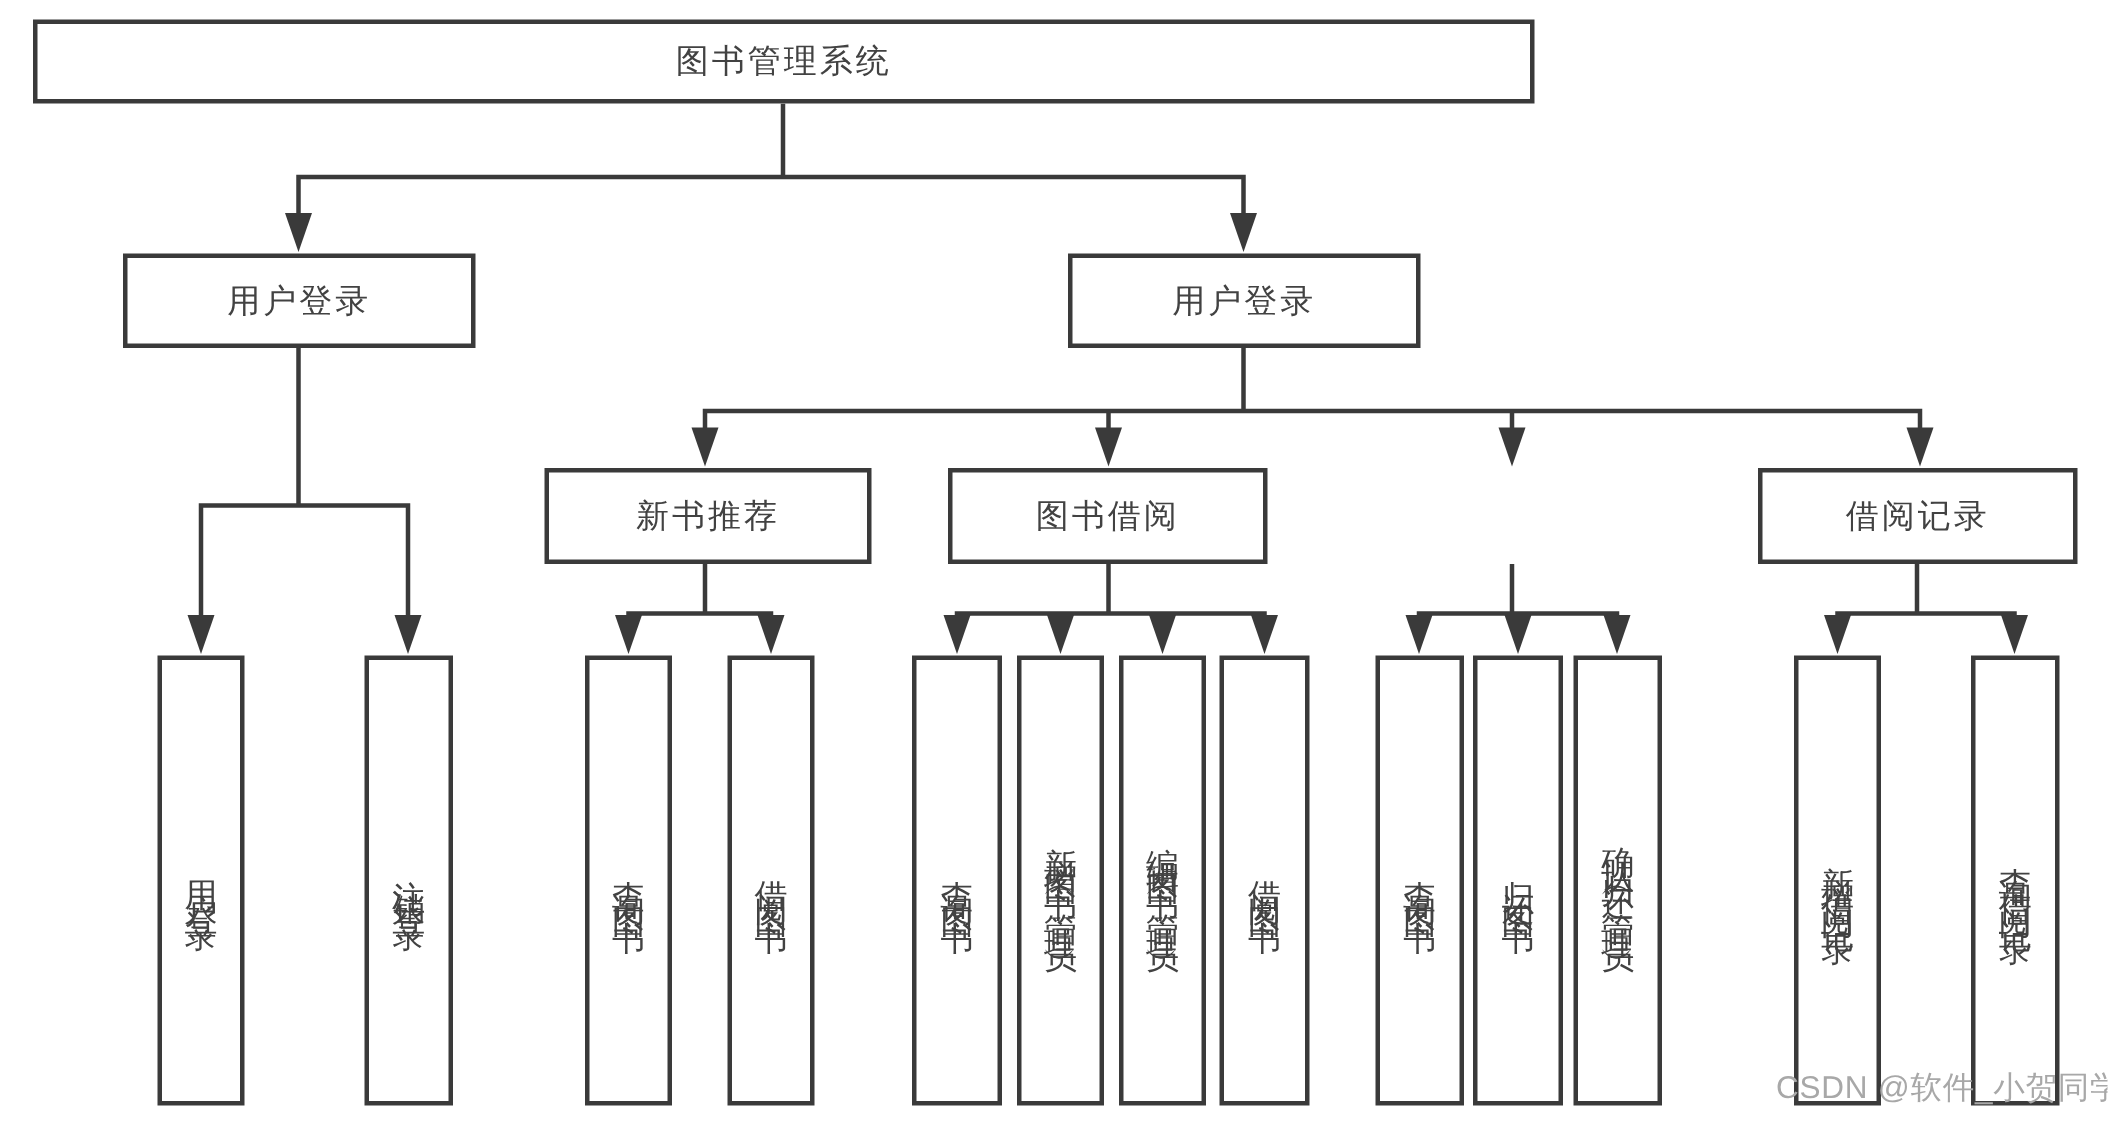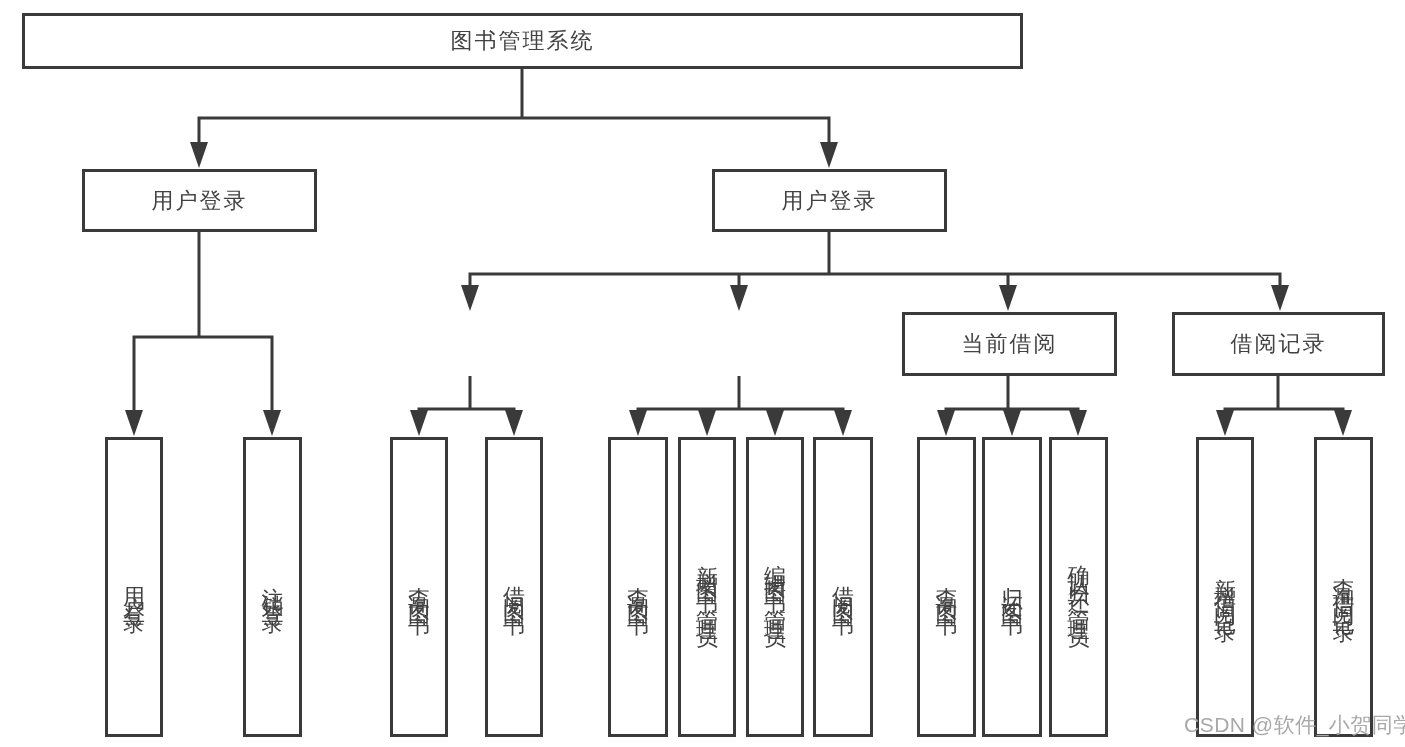--- a/index.html
+++ b/index.html
@@ -103,21 +103,22 @@
       <polygon points="1216,410 1234,410 1225,436"></polygon>
       <polygon points="1334,410 1352,410 1343,436"></polygon>
     </g>
   </svg>
 
   <div class="node hbox" style="left:22px; top:13px; width:1001px; height:56px;">图书管理系统</div>
 
   <div class="node hbox" style="left:82px; top:169px; width:235px; height:63px;">用户登录</div>
   <div class="node hbox" style="left:712px; top:169px; width:235px; height:63px;">用户登录</div>
 
-  <div class="node hbox" style="left:902px; top:312px; width:215px; height:64px;">当前借阅</div>
+  <div class="node hbox" style="left:363px; top:312px; width:218px; height:64px;">新书推荐</div>
+  <div class="node hbox" style="left:632px; top:312px; width:213px; height:64px;">图书借阅</div>
   <div class="node hbox" style="left:1172px; top:312px; width:213px; height:64px;">借阅记录</div>
 
   <div class="node vbox" style="left:105px; top:437px; width:58px; height:300px;">用户登录</div>
   <div class="node vbox" style="left:243px; top:437px; width:59px; height:300px;">注销登录</div>
 
   <div class="node vbox" style="left:390px; top:437px; width:58px; height:300px;">查询图书</div>
   <div class="node vbox" style="left:485px; top:437px; width:58px; height:300px;">借阅图书</div>
 
   <div class="node vbox" style="left:608px; top:437px; width:60px; height:300px;">查询图书</div>
   <div class="node vbox" style="left:678px; top:437px; width:58px; height:300px;">新增图书（管理员）</div>

